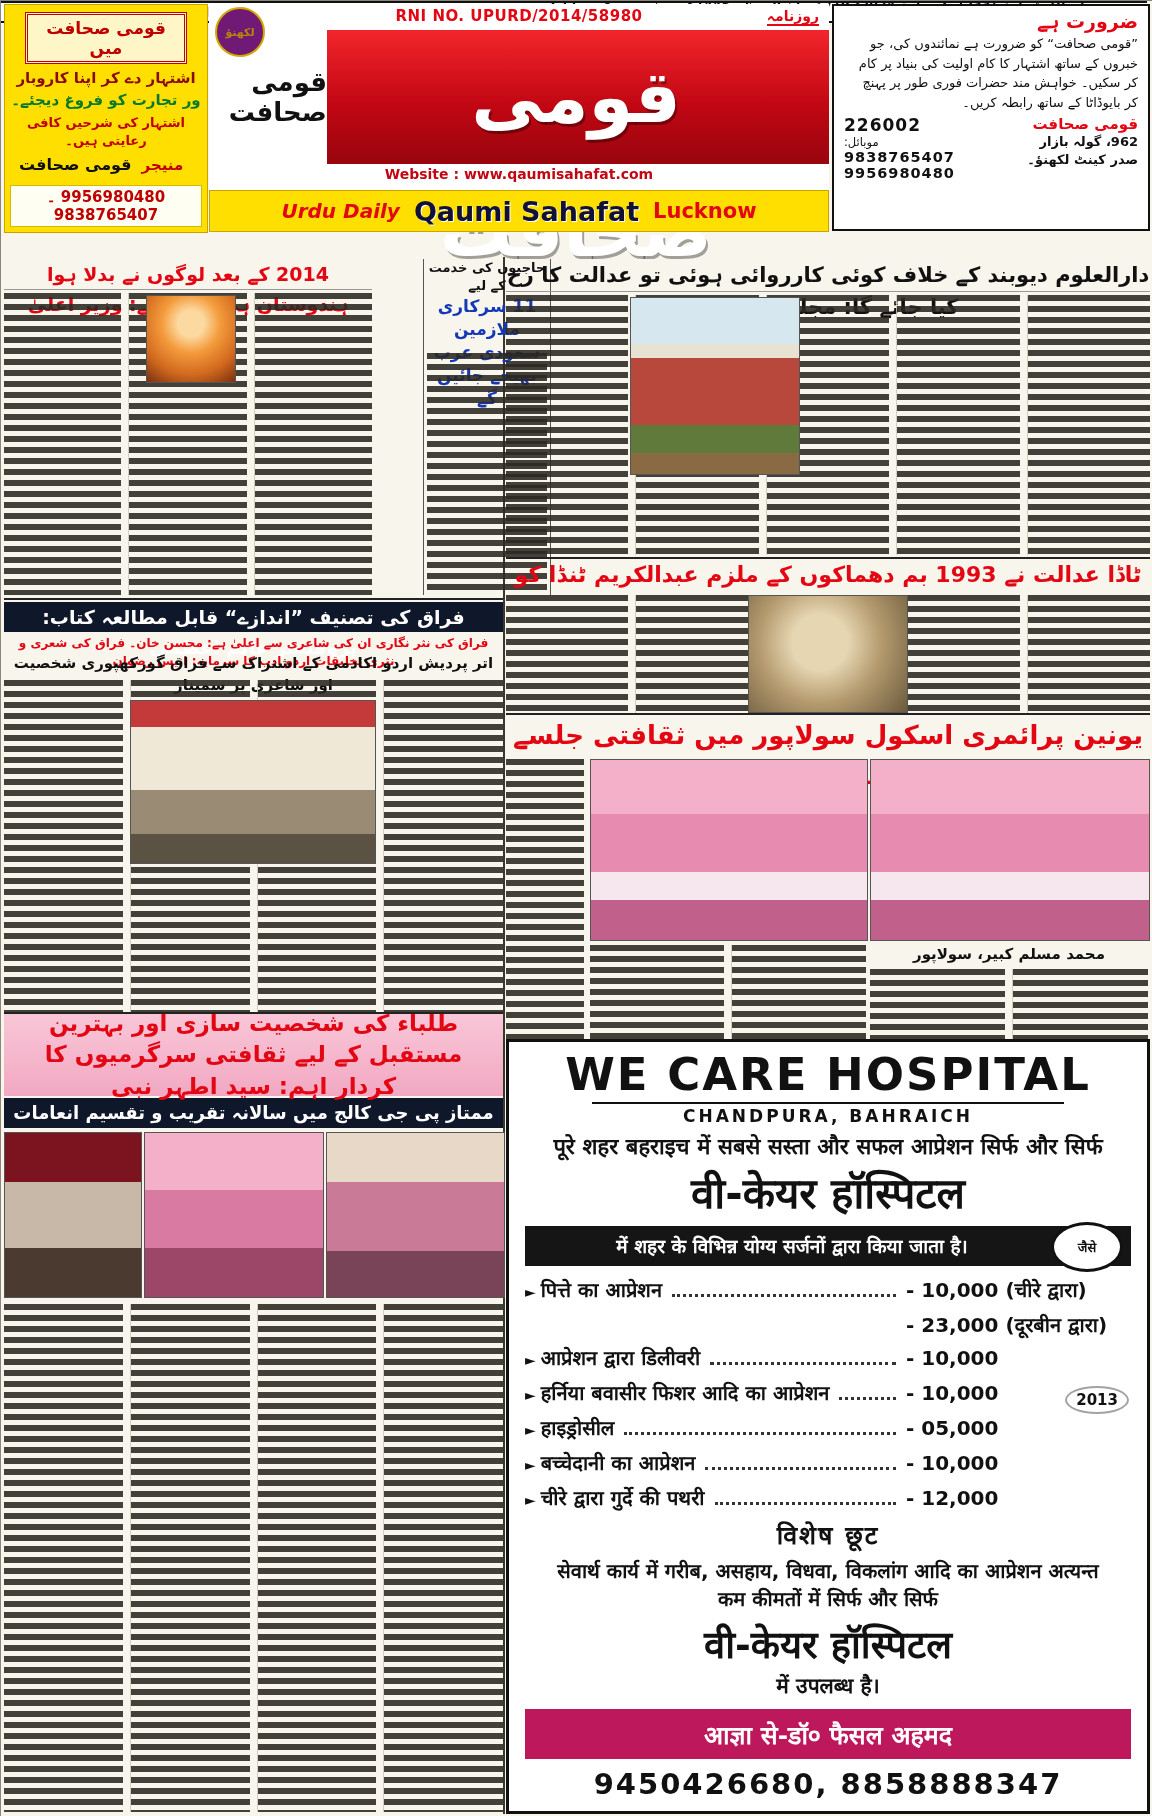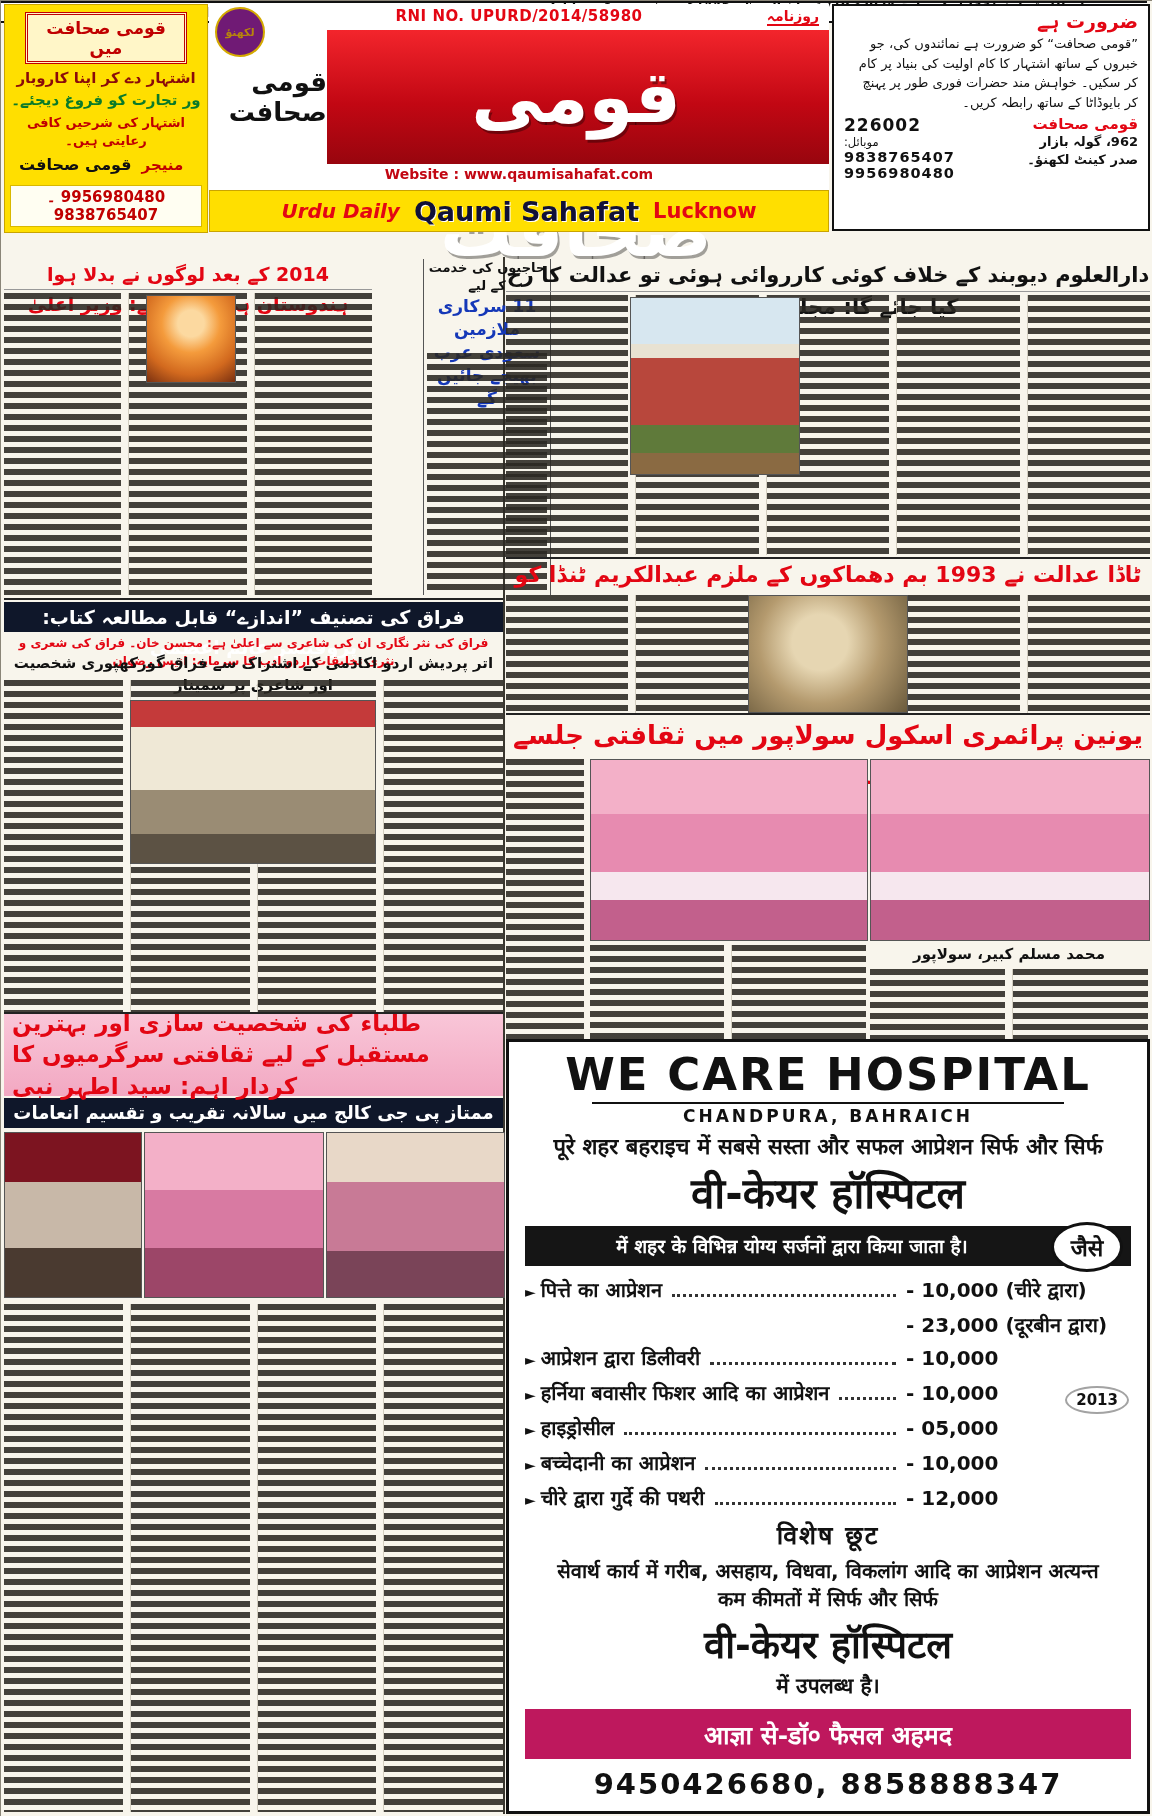--- a/index.html
+++ b/index.html
@@ -61,41 +61,41 @@
   .ib-sq{width:13px;height:13px;background:#e30613;margin:0 10px;flex:none;}
   .ib-ur{flex:1;text-align:left;direction:rtl;font-size:12.5px;}
   
   .head-red{color:#e30613;font-weight:bold;text-align:center;}
   .head-blk{color:#111;font-weight:bold;text-align:center;}
   .band-black{background:#0f172a;color:#fff;font-weight:bold;text-align:center;}
   .divider-v{background:#3a372f;}
   .bt{border-top:2px solid #222;}
   
   .pink-banner{background:linear-gradient(180deg,#f9c6d8,#f2a8c2);display:flex;align-items:center;justify-content:center;
-               color:#e30613;font-weight:bold;font-size:23px;line-height:1.35;text-align:left;padding:0 8px;box-sizing:border-box;}
+               color:#e30613;font-weight:bold;font-size:23px;line-height:1.35;text-align:center;padding:0 8px;box-sizing:border-box;}
   .byline{font-weight:bold;font-size:15px;text-align:center;}
   
   .ph-yogi{background:radial-gradient(circle at 50% 32%,#fcd9a0 0 18%,#f49b3c 40%,#d2691e 70%,#7a3010);}
   .ph-mosque{background:linear-gradient(180deg,#d7e7f0 0 26%,#e8e2d2 26% 34%,#b8473c 34% 72%,#5f7a3a 72% 88%,#8a6a42 88%);}
   .ph-tunda{background:radial-gradient(circle at 45% 40%,#e6d6b2 0 25%,#b49a6e 55%,#6a5a3c);}
   .ph-seminar{background:linear-gradient(180deg,#c43a3a 0 16%,#efe8d6 16% 55%,#9a8c74 55% 82%,#5c5244 82%);}
   .ph-school{background:linear-gradient(180deg,#f3b0c8 0 30%,#e78bb0 30% 62%,#f6e7ee 62% 78%,#c2608c 78%);}
   .ph-college-a{background:linear-gradient(180deg,#7c1420 0 30%,#c8b8a8 30% 70%,#4a3a30 70%);}
   .ph-college-b{background:linear-gradient(180deg,#f3b0c8 0 35%,#d87aa2 35% 70%,#9c4668 70%);}
   .ph-college-c{background:linear-gradient(180deg,#e8d8c8 0 30%,#c87a96 30% 72%,#7a4458 72%);}
   
   #hospital-ad{left:505px;top:1038px;width:644px;height:775px;background:#fff;border:3px solid #111;box-sizing:border-box;padding:8px 16px;}
   .h-name{font-size:45px;font-weight:900;text-align:center;letter-spacing:2px;line-height:1.1;}
   .h-loc{font-size:17px;font-weight:bold;text-align:center;letter-spacing:3px;border-top:2px solid #111;width:78%;margin:2px auto 0;padding-top:2px;}
   .h-tagline{font-size:22px;font-weight:bold;text-align:center;line-height:1.35;margin-top:6px;}
   .h-brand{font-size:42px;font-weight:900;text-align:center;margin-top:2px;}
   .h-band1{position:relative;background:#151515;color:#fff;font-weight:bold;font-size:19px;text-align:center;
            padding:7px 84px 7px 12px;margin-top:6px;}
   .jaise{position:absolute;right:8px;top:-4px;width:66px;height:44px;border:3px solid #111;border-radius:50%;
-         background:#fff;color:#111;font-weight:900;font-size:23px;display:flex;align-items:center;justify-content:center;}
+         background:#fff;color:#111;font-weight:900;font-size:13px;display:flex;align-items:center;justify-content:center;}
   .h-list{margin-top:8px;position:relative;}
   .h-row{display:flex;align-items:baseline;font-weight:bold;font-size:20px;line-height:33px;}
   .h-row:not(.cont) .h-lab::before{content:"► ";font-size:14px;}
   .h-lead{flex:1;border-bottom:3px dotted #333;margin:0 10px;height:.72em;min-width:20px;}
   .h-price{width:225px;flex:none;}
   .cont{justify-content:flex-end;}
   .est-badge{position:absolute;right:2px;top:112px;border:2px solid #a3a3a3;border-radius:50%;
              padding:3px 9px;font-size:15px;font-weight:bold;background:#fff;}
   .h-discount{font-size:25px;font-weight:900;text-align:center;letter-spacing:2px;}
   .h-charity{font-size:20px;font-weight:bold;text-align:center;line-height:1.4;margin:6px 26px 0;}

